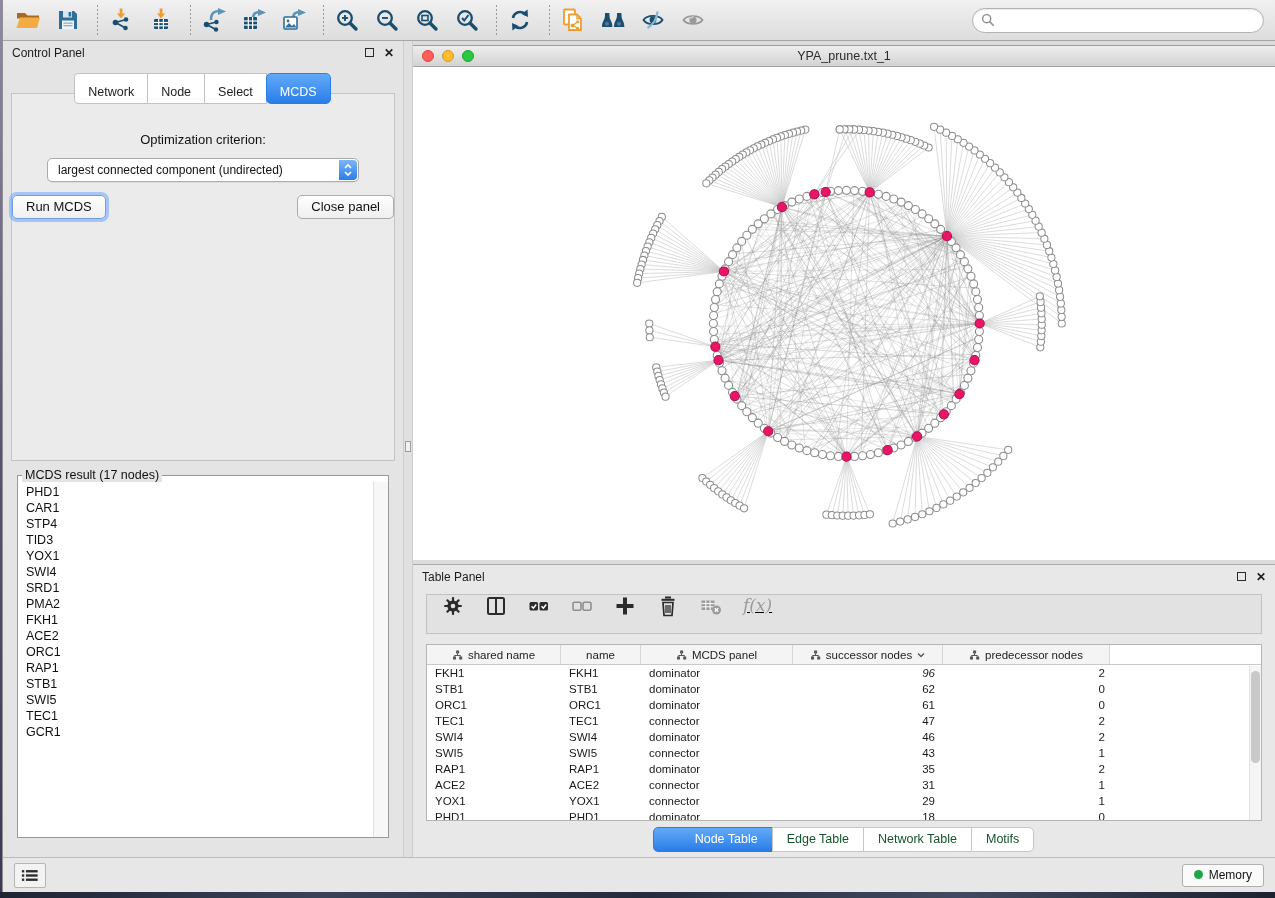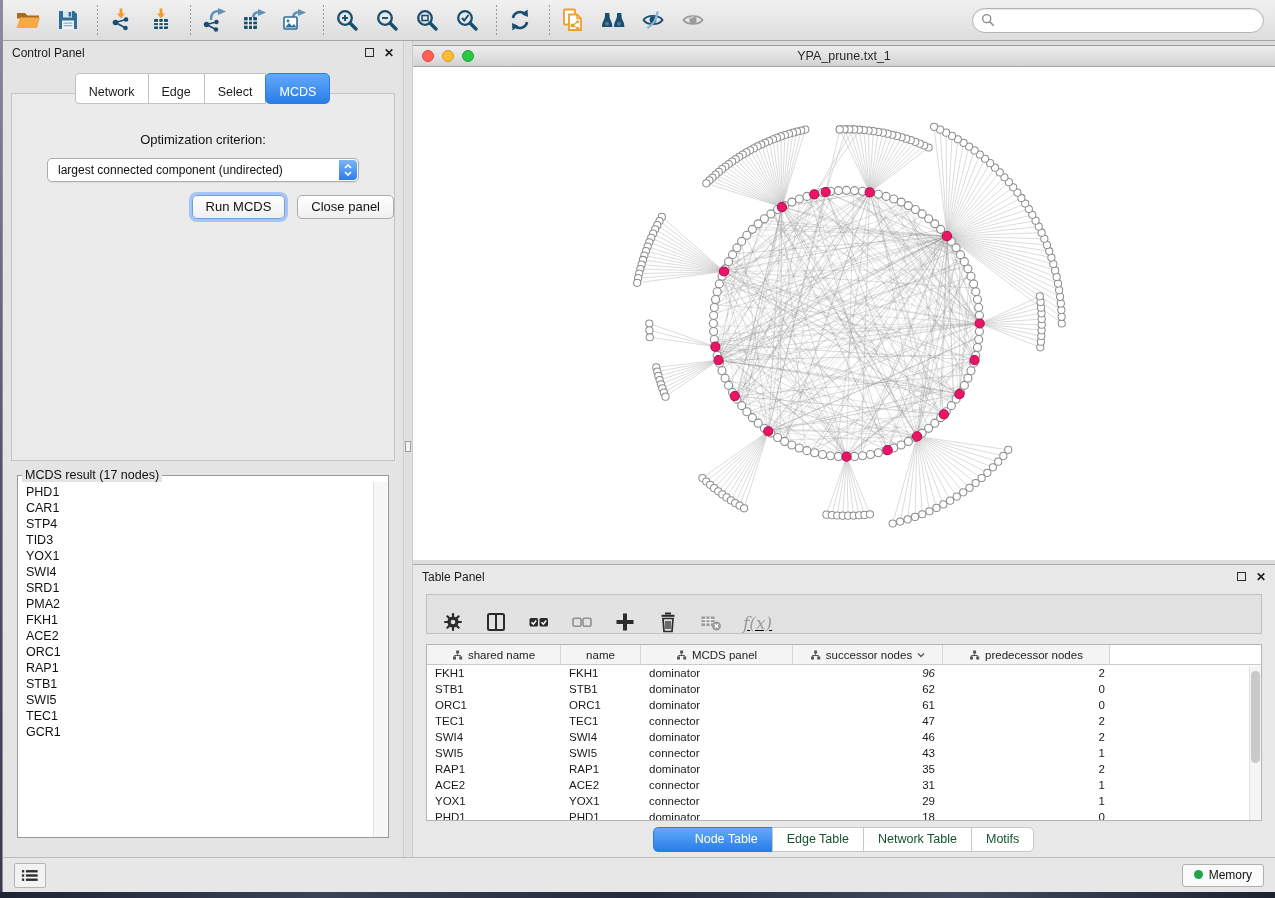--- a/index.html
+++ b/index.html
@@ -46,21 +46,21 @@
     border-radius:5px; position:relative; z-index:3; }
 
   .cp-box { margin:0 8px; height:368px; flex:none; background:#ebebeb; border:1px solid #c4c4c4;
     padding-top:30px; text-align:center; }
   .opt-label { font-size:13px; color:#111; margin-top:8px; }
   .dropdown { width:312px; height:24px; margin:11px auto 0; background:#fff; border:1px solid #ababab;
     border-radius:5px; position:relative; display:flex; align-items:center; padding-left:10px;
     font-size:12px; color:#111; box-shadow:0 1px 1px rgba(0,0,0,.06); }
   .dd-stepper { position:absolute; right:1px; top:1px; bottom:1px; width:18px; border-radius:0 4px 4px 0;
     background:linear-gradient(#7db6f7,#2a7de8); display:flex; align-items:center; justify-content:center; }
-  .btn-row { display:flex; justify-content:flex-end; gap:12px; margin-top:13px; }
+  .btn-row { display:flex; justify-content:space-between; gap:12px; margin-top:13px; }
   .btn { font-size:13px; font-family:"Liberation Sans",sans-serif; color:#111; padding:3px 13px 4px;
     background:linear-gradient(#ffffff,#efefef); border:1px solid #ababab; border-radius:5px; }
   .btn.focused { border-color:#6f9fdd; box-shadow:0 0 0 3px rgba(106,165,255,.55); }
 
   .result-box { margin:7px 14px 19px; flex:1; background:#fff; border:1px solid #999;
     position:relative; text-align:left; padding:1px 0 0 0; min-height:0; }
   .result-box legend { font-size:12.5px; color:#111; margin-left:4px; padding:0 3px; background:#e4e4e4; }
   .result-list { font-size:12.5px; color:#111; padding:1px 0 0 8px; line-height:16px; }
   .result-track { position:absolute; top:0; right:0; bottom:0; width:15px; background:#f7f7f7; border-left:1px solid #e2e2e2; }
 
@@ -80,21 +80,21 @@
   .light.red { background:#ff5f57; border:1px solid #e0443e; }
   .light.yellow { background:#febc2e; border:1px solid #d89c21; }
   .light.green { background:#28c840; border:1px solid #1ea533; }
   .net-content { flex:1; background:#fff; position:relative; overflow:hidden; }
   .net-content svg { position:absolute; inset:0; width:100%; height:100%; }
 
   
   .table-panel { flex:1; margin-top:4px; background:#e8e8e8; border-top:1px solid #ababab;
     display:flex; flex-direction:column; min-height:0; }
   .tp-toolbar { margin:6px 13px 0; height:40px; flex:none; background:#e2e2e2; border:1px solid #c2c2c2;
-    display:flex; align-items:flex-end; padding-left:15px; gap:21px;text-decoration:underline; }
+    display:flex; align-items:flex-start; padding-left:15px; gap:21px;text-decoration:underline; }
   .tp-toolbar .ticon { width:22px; height:22px; display:flex; align-items:center; justify-content:center; }
   .tp-toolbar .ticon svg { width:22px; height:22px; }
   .fx-label { font-size:17px; color:#9b9b9b; font-family:"DejaVu Serif",serif; font-style:italic; }
 
   .table-wrap { margin:10px 13px 0; flex:1; background:#fff; border:1px solid #b5b5b5; position:relative;
     overflow:hidden; min-height:0; }
   .thead { display:flex; height:20px; border-bottom:1px solid #c9c9c9; }
   .th { height:100%; flex:none; background:#f4f4f4; border-right:1px solid #d6d6d6;
     display:flex; align-items:center; justify-content:center; font-size:11.5px; color:#222; gap:5px; }
   .th-fill { flex:1; background:#fff; }
@@ -290,21 +290,21 @@
     <div class="control-panel">
       <div class="panel-titlebar">
         <span>Control Panel</span>
         <span class="pt-icons">
           <span class="float-icon"></span>
           <span class="close-x">✕</span>
         </span>
       </div>
       <div class="cp-tabs">
           <span class="cp-tab">Network</span>
-          <span class="cp-tab">Edge</span>
+          <span class="cp-tab">Node</span>
           <span class="cp-tab">Select</span>
           <span class="cp-tab sel">MCDS</span>
         </div>
       <div class="cp-box">
         <div class="opt-label">Optimization criterion:</div>
         <div class="dropdown">
           <span>largest connected component (undirected)</span>
           <span class="dd-stepper">
               <svg viewBox="0 0 10 14" width="10" height="14">
                 <path d="M2 5 5 2l3 3" stroke="#fff" stroke-width="1.6" fill="none"></path>

